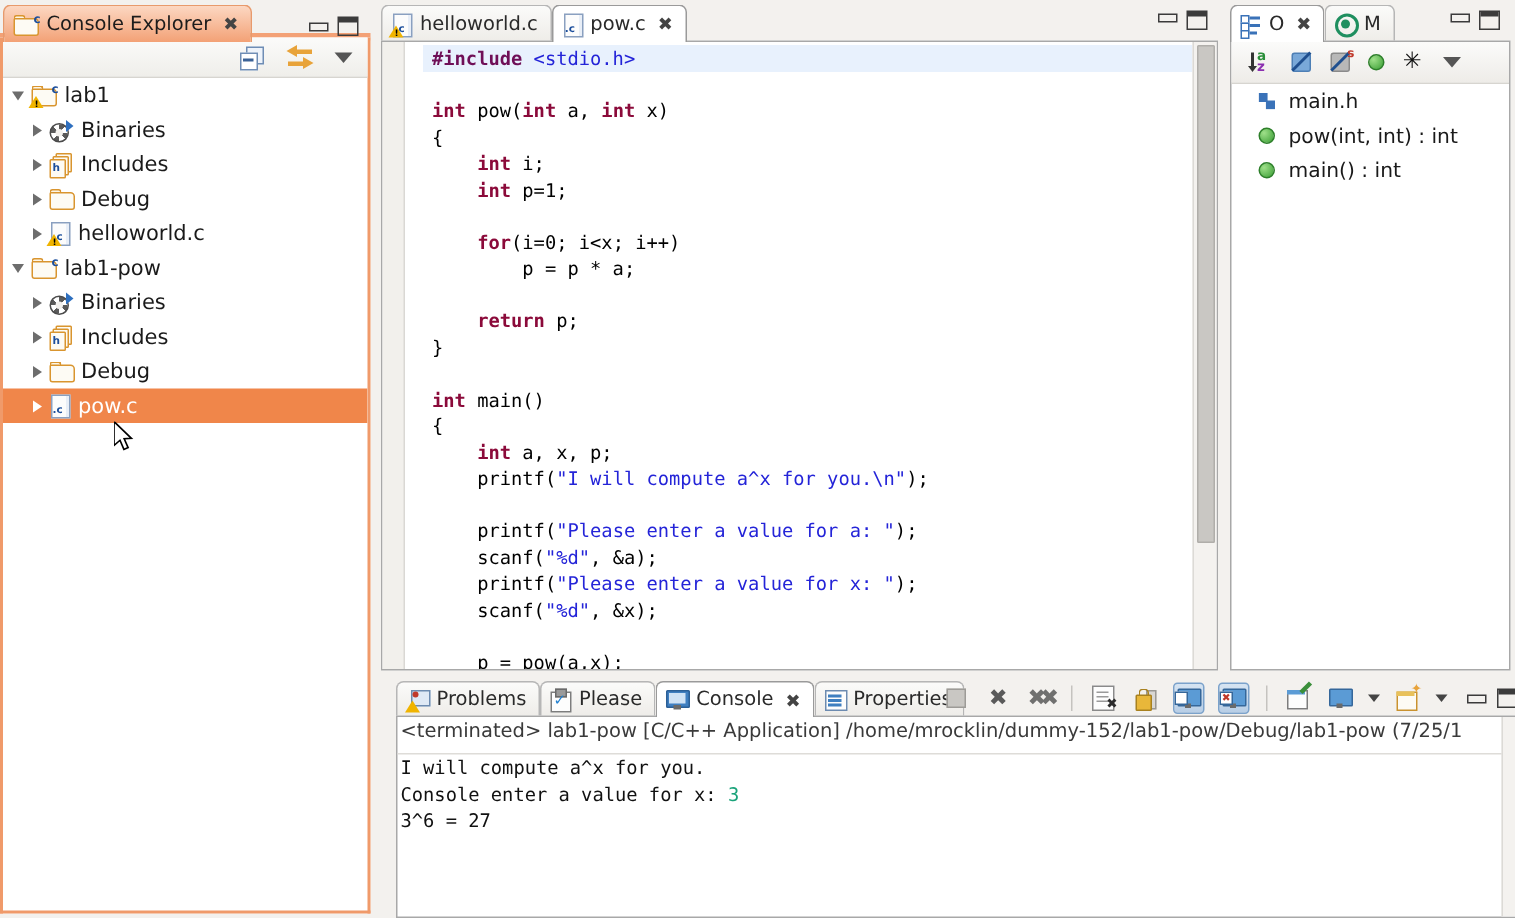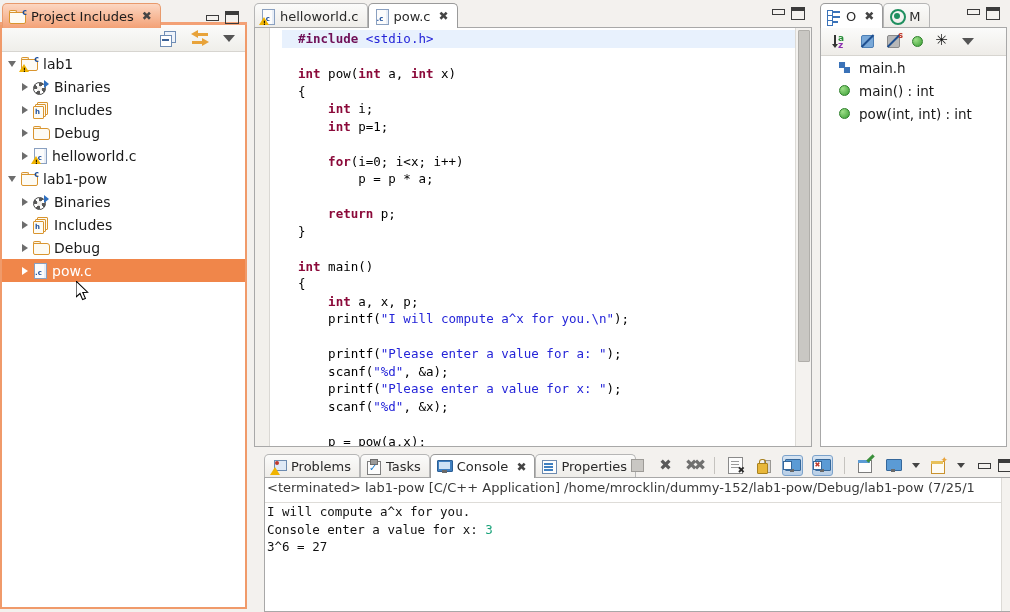--- a/index.html
+++ b/index.html
@@ -222,21 +222,21 @@
     background: #ffffff;
   }
   .codearea {
     position: absolute; left: 27px; top: 0; right: 16px; bottom: 0;
     overflow: hidden;
     font-family: "DejaVu Sans Mono", "Liberation Mono", monospace;
     font-size: 12.5px; line-height: 17.5px;
     white-space: pre; color: #000000;
     padding-top: 2px;
   }
-  .codearea .ln { padding-left: 16px; height: 17.5px; }
+  .codearea .ln { padding-left: 6px; height: 17.5px; }
   .codearea .ln.hl { background: #e8f1fd; }
   .kw { color: #8b0a3a; font-weight: bold; }
   .pp { color: #6f0f57; font-weight: bold; }
   .str { color: #2424d8; }
   .vscroll-track {
     position: absolute; right: 0; top: 0; bottom: 0; width: 15px;
     background: #f4f2ef; border-left: 1px solid #dcdad6;
   }
   .vscroll-thumb {
     position: absolute; left: 2px; top: 2px; width: 10px; height: 330px;
@@ -379,21 +379,21 @@
 
   <div id="explorer">
     <div class="tabfill"></div>
     <div class="tabstrip">
       <div class="tab orange active">
         <span class="ic ic-proj">
           <span class="tb"></span>
             <span class="bk"></span>
             <span class="cc">c</span>
         </span>
-        <span>Project Includes</span>
+        <span>Console Explorer</span>
         <span class="closex">✖</span>
       </div>
       <div style="flex:1"></div>
       <div class="win-btns" style="padding:0 10px 4px 0">
         <span class="win-min"></span>
         <span class="win-max"></span>
       </div>
     </div>
 
     <div class="frame">
@@ -615,25 +615,25 @@
         <span class="tb-filter">✳</span>
         <span class="tb-down" style="margin-left:2px"></span>
       </div>
       <div class="ol-list" id="ol-list">
           <div class="ol-row">
             <span class="ic hdr-icon"></span>
             <span>main.h</span>
           </div>
           <div class="ol-row">
             <span class="dot-green"></span>
-            <span>main() : int</span>
+            <span>pow(int, int) : int</span>
           </div>
           <div class="ol-row">
             <span class="dot-green"></span>
-            <span>pow(int, int) : int</span>
+            <span>main() : int</span>
           </div>
         </div>
     </div>
   </div>
 
   <div id="console">
     <div class="tabstrip" id="console-tabstrip">
         <div class="tab">
           <span style="position: relative; display: inline-flex;">
             <span class="ic ic-problems">
@@ -645,21 +645,21 @@
           <span>Problems</span>
         </div>
         <div class="tab">
           <span style="position: relative; display: inline-flex;">
             <span class="ic ic-tasks">
               <span class="pad"></span>
               <span class="clip"></span>
               <span class="chk">✓</span>
             </span>
           </span>
-          <span>Tasks</span>
+          <span>Please</span>
         </div>
         <div class="tab active">
           <span style="position: relative; display: inline-flex;">
             <span class="ic ic-console">
               <span class="sc"></span>
               <span class="st"></span>
             </span>
           </span>
           <span>Console</span>
           <span class="closex">✖</span>

